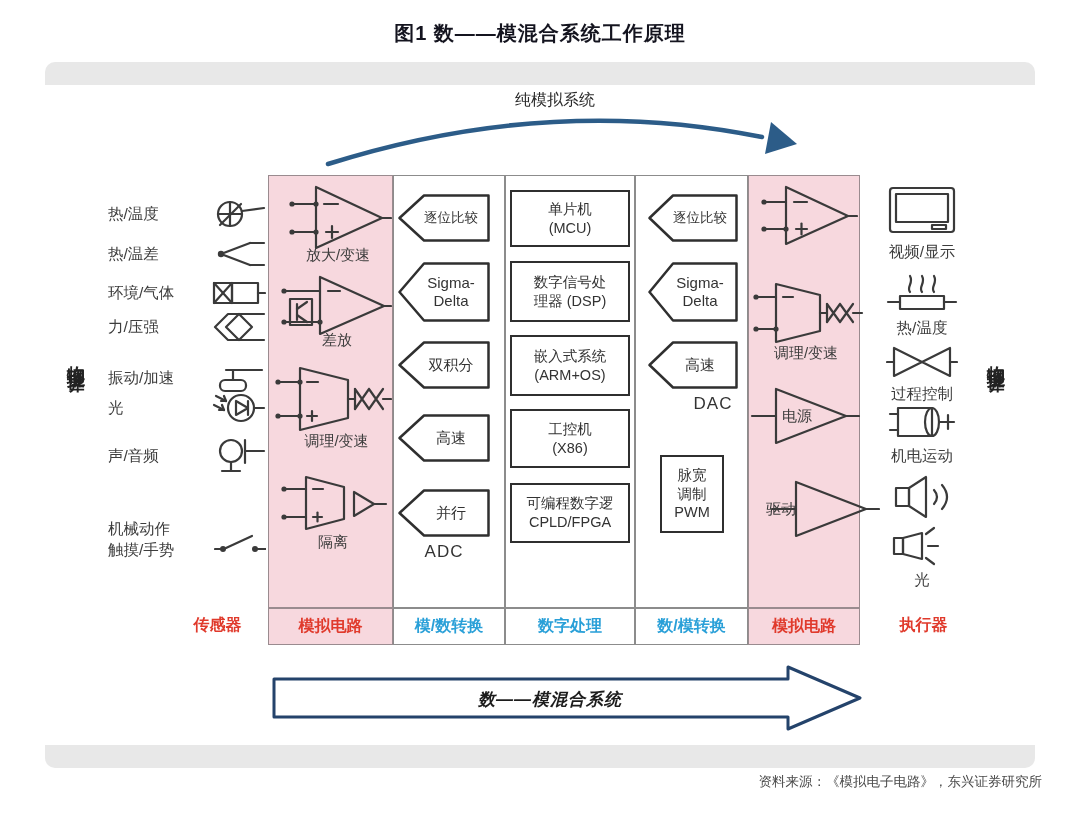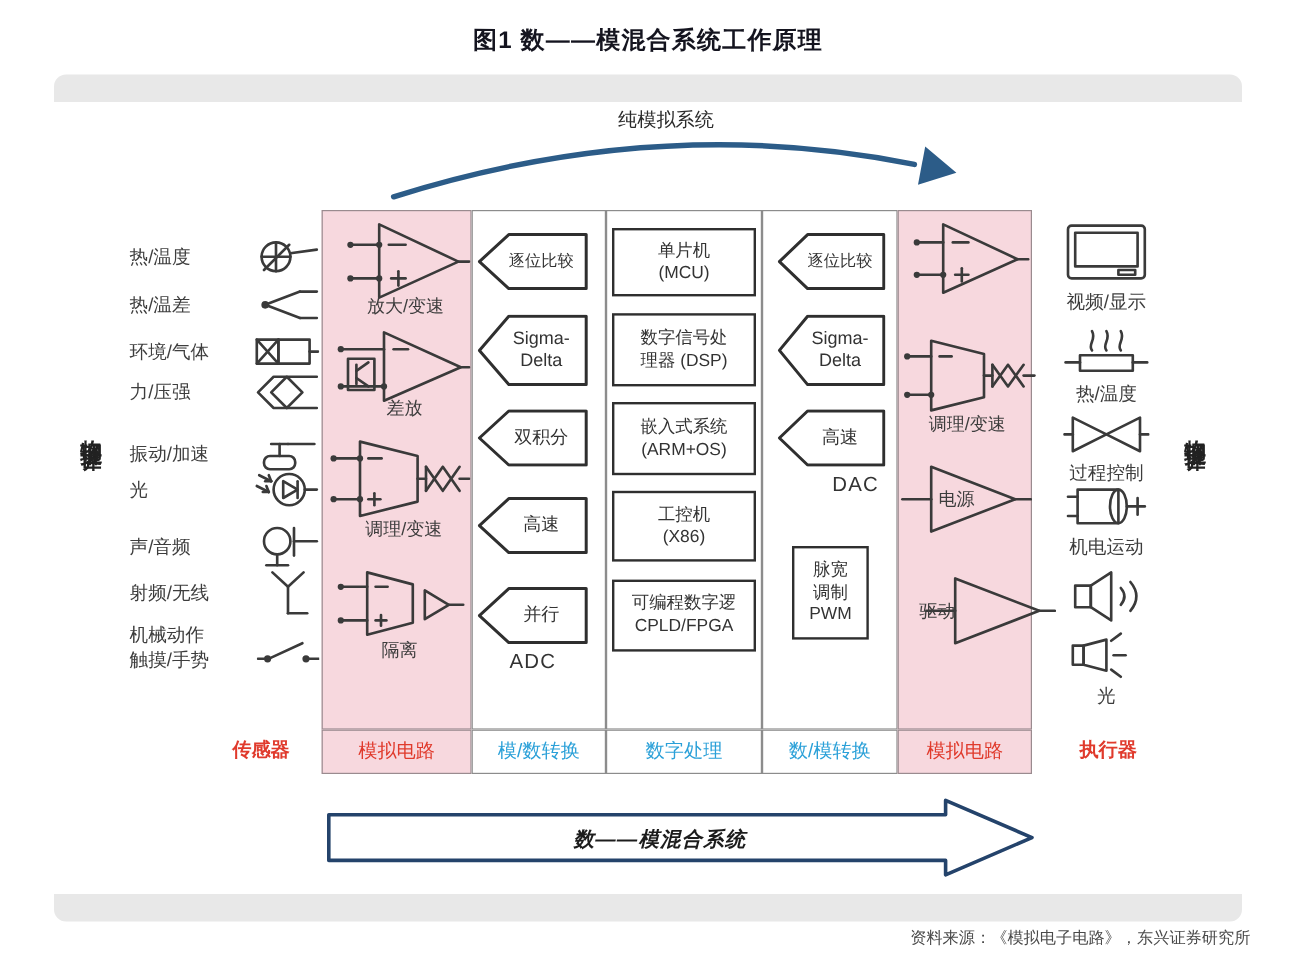--- a/index.html
+++ b/index.html
@@ -9,21 +9,21 @@
   #title{top:20px;left:0;width:1080px;text-align:center;font-size:20px;font-weight:bold;color:#14141f;letter-spacing:1px;}
   #card{left:45px;top:62px;width:990px;height:706px;background:#e8e8e8;border-radius:10px;}
   #card-inner{left:45px;top:85px;width:990px;height:660px;background:#ffffff;}
   .icon-svg *{stroke:#3a3a3a;fill:none;stroke-width:2.2;stroke-linecap:round;stroke-linejoin:round;}
   .icon-svg .fil{fill:#3a3a3a;stroke:none;}
   .sensor-row{left:108px;width:158px;height:36px;display:flex;justify-content:space-between;align-items:center;}
   .sensor-label{font-size:15.5px;color:#3d3d3d;}
   .vworld{writing-mode:vertical-rl;text-orientation:upright;font-size:18px;font-weight:600;color:#222;letter-spacing:3px;}
   .col{top:175px;height:433px;border:1.5px solid #8c8c8c;background:#fff;box-sizing:border-box;}
   .col.pink{background:#f7d8de;border-color:#9a8b8f;}
-  .cell{top:608px;height:37px;border:1.5px solid #8c8c8c;box-sizing:border-box;display:flex;align-items:center;justify-content:center;font-weight:normal;font-size:16px;background:#fff;}
+  .cell{top:608px;height:37px;border:1.5px solid #8c8c8c;box-sizing:border-box;display:flex;align-items:center;justify-content:center;font-weight:bold;font-size:16px;background:#fff;}
   .cell.pink{background:#f7d8de;border-color:#9a8b8f;color:#e03a2c;}
   .cell.blue{color:#2aa0d8;}
   .outer-col-label{top:615px;width:115px;text-align:center;font-weight:bold;font-size:16px;color:#e03a2c;}
   .blk-label{font-size:15px;color:#3d3d3d;text-align:center;}
   .pent{display:block;}
   .pent-text{position:absolute;left:16px;right:2px;top:0;bottom:0;display:flex;align-items:center;justify-content:center;text-align:center;font-size:13.5px;color:#333;line-height:1.2;}
   .dbox{border:2px solid #2f2f2f;background:#fff;display:flex;align-items:center;justify-content:center;text-align:center;font-size:14.5px;color:#333;line-height:1.3;box-sizing:border-box;}
   .type-label{font-size:17px;color:#333;text-align:center;letter-spacing:1px;}
   .tri-text{font-size:15px;color:#3d3d3d;}
   .act-item{left:868px;width:108px;display:flex;flex-direction:column;align-items:center;}
@@ -116,28 +116,20 @@
   <div class="abs sensor-row" style="top:438px;">
     <span class="sensor-label">声/音频</span>
     <svg class="icon-svg" width="52" height="38">
       <circle cx="17" cy="14" r="11"></circle>
         <line x1="31" y1="3" x2="31" y2="26"></line>
         <line x1="31" y1="14" x2="50" y2="14"></line>
         <line x1="17" y1="25" x2="17" y2="34"></line>
         <line x1="8" y1="34" x2="26" y2="34"></line>
     </svg>
   </div>
-  <div class="abs sensor-row" style="top:476px;">
-    <span class="sensor-label">射频/无线</span>
-    <svg class="icon-svg" width="52" height="38">
-      <line x1="26" y1="14" x2="26" y2="36"></line>
-        <path d="M13,2 L26,14 M39,2 L26,14"></path>
-        <line x1="26" y1="36" x2="42" y2="36"></line>
-    </svg>
-  </div>
   <div class="abs sensor-row" style="top:505px;height:56px;align-items:flex-end;">
     <span class="sensor-label pre">机械动作
 触摸/手势</span>
     <svg class="icon-svg" width="52" height="36">
       <circle class="fil" cx="9" cy="24" r="3"></circle>
         <circle class="fil" cx="41" cy="24" r="3"></circle>
         <line x1="12" y1="23" x2="38" y2="11"></line>
         <line x1="1" y1="24" x2="6" y2="24"></line>
         <line x1="44" y1="24" x2="52" y2="24"></line>
     </svg>

